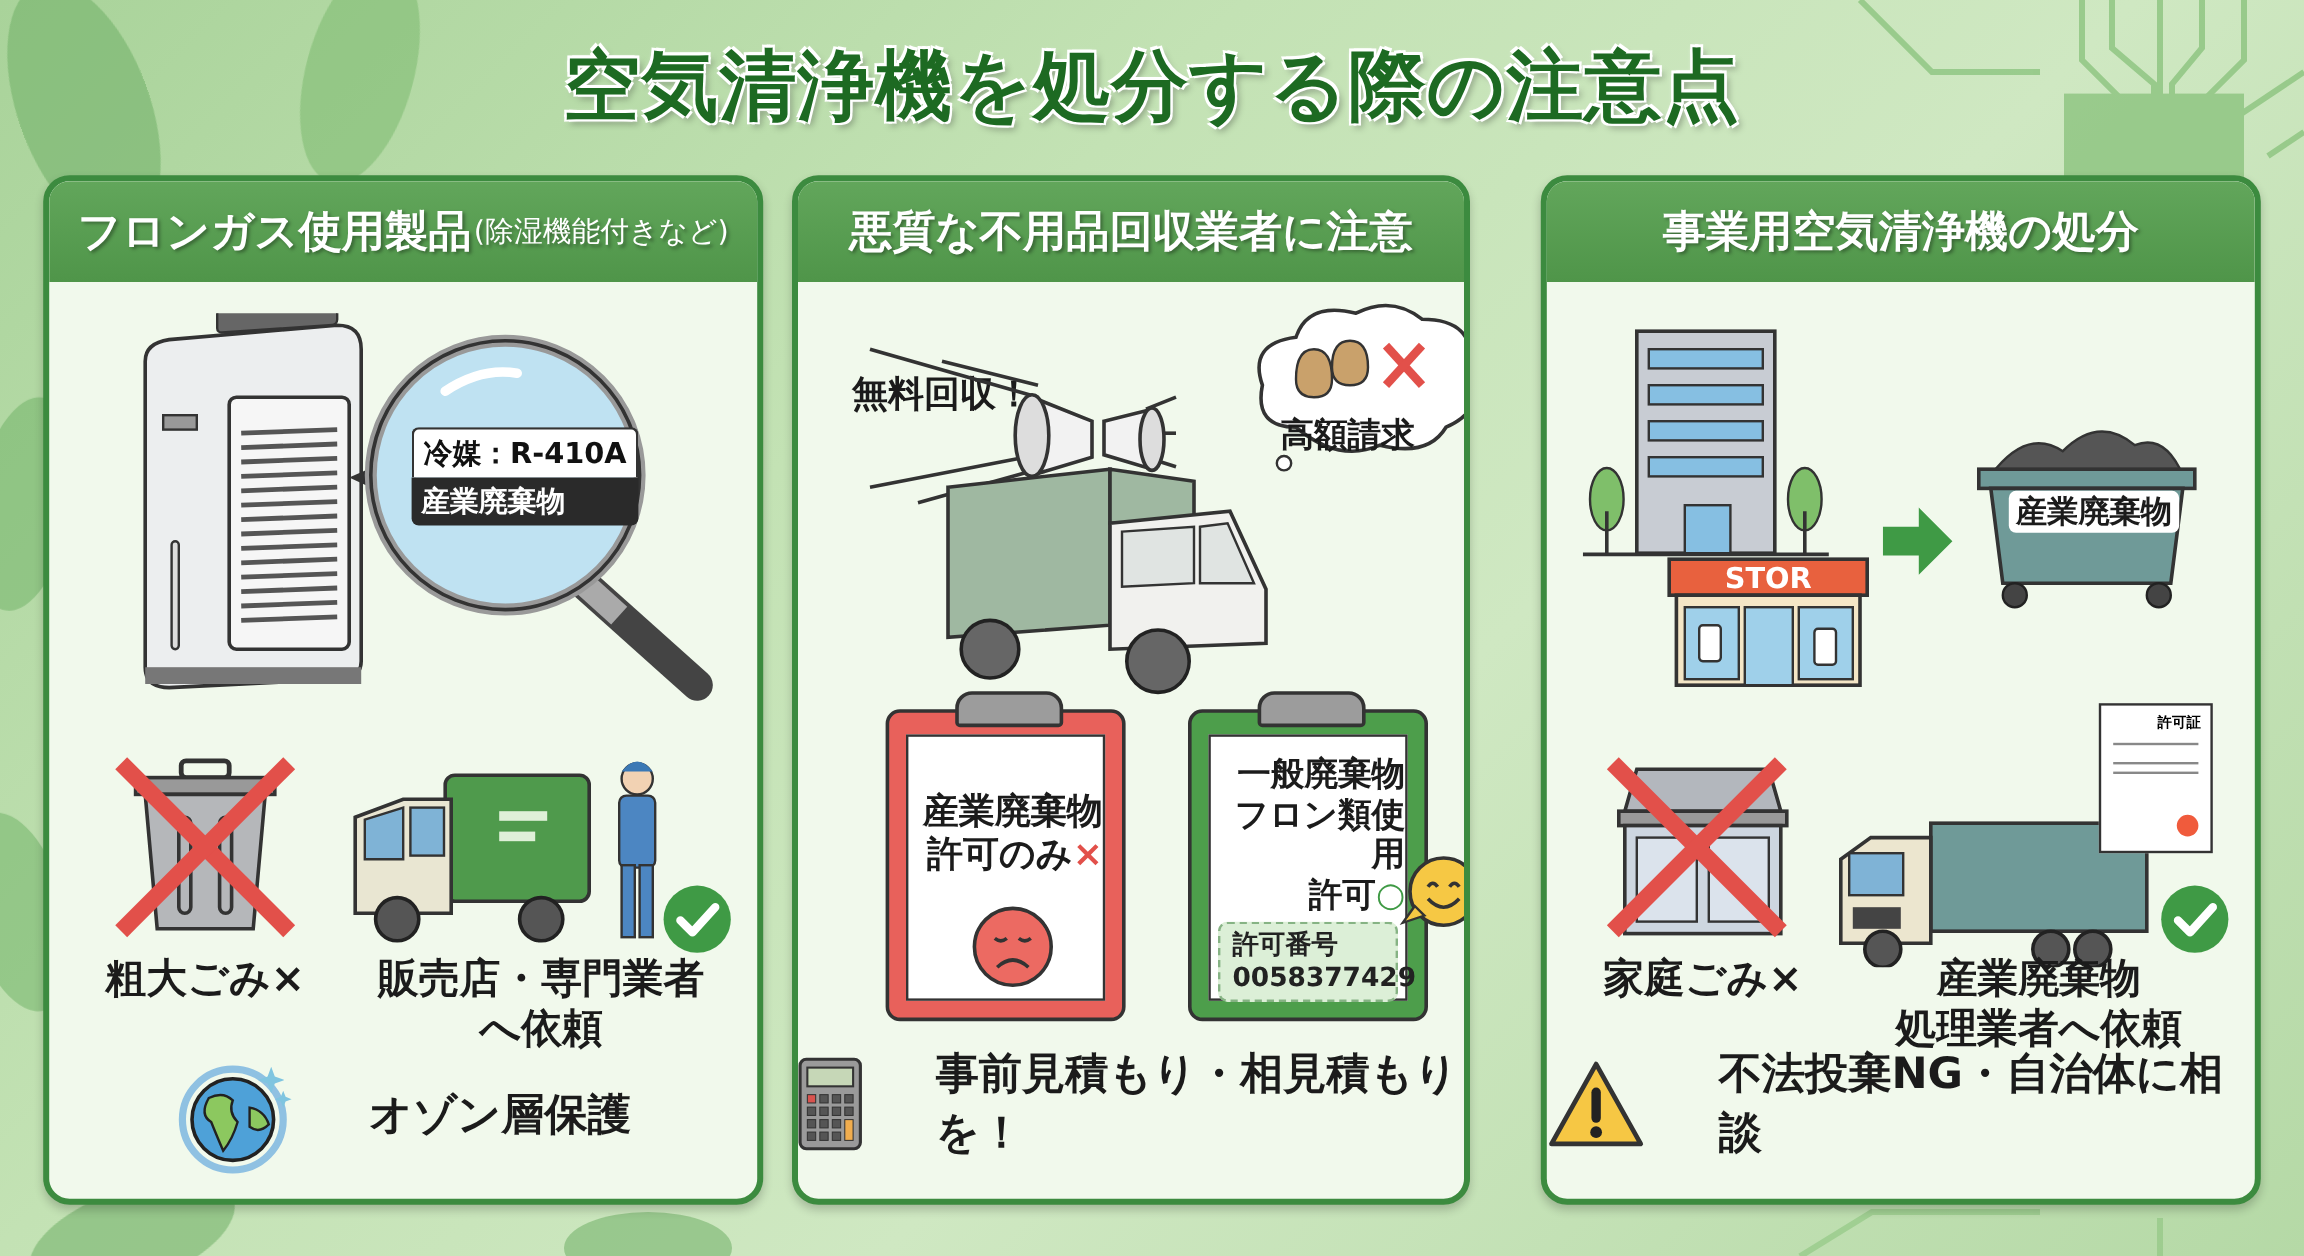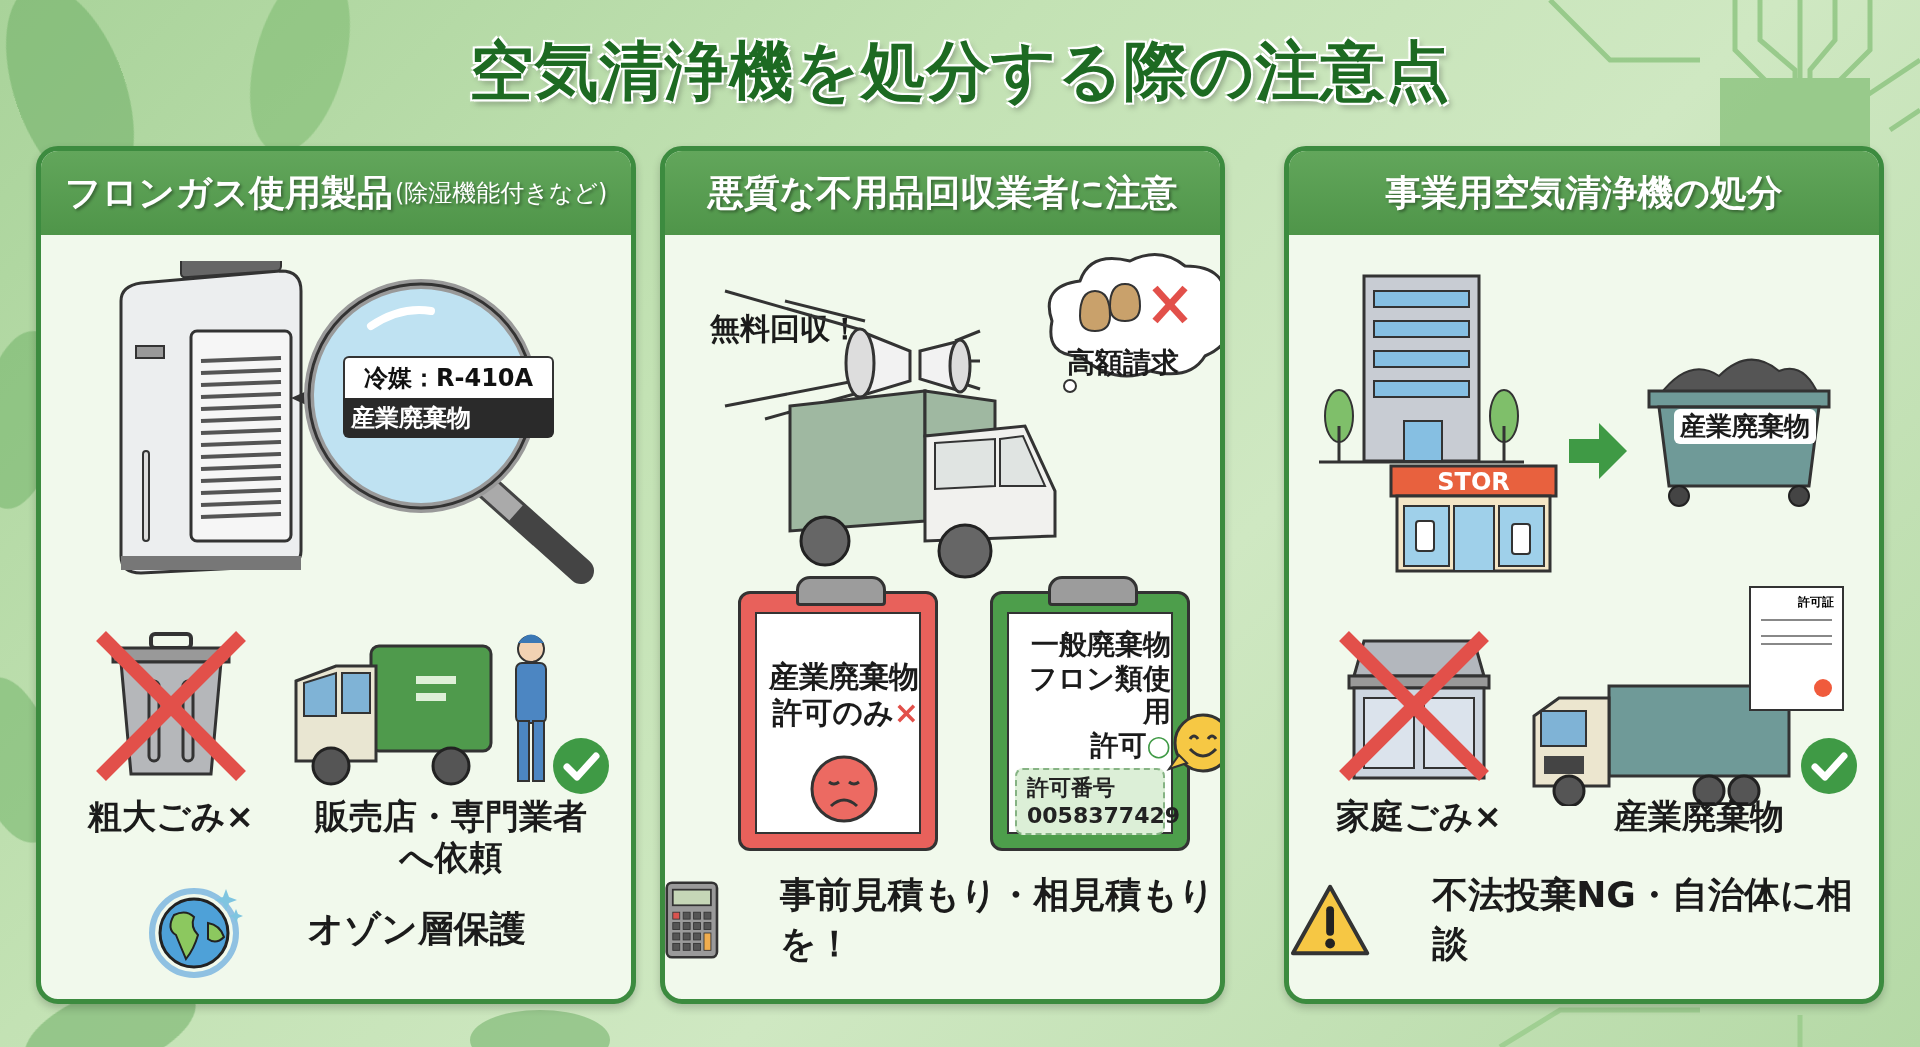--- a/index.html
+++ b/index.html
@@ -29,21 +29,21 @@
     color: #fff; font-size: 36px; font-weight: 700;
     text-shadow: 2px 2px 3px rgba(0,0,0,0.35);
   }
   .panel-head .sub { font-size: 24px; font-weight: 400; margin-left: 2px; }
   .abs { position: absolute; }
   .label { font-weight: 700; color: #1b1b1b; text-align: center; line-height: 1.2; }
   .bottom-row { position: absolute; left: 0; right: 0; bottom: 20px; display: flex; align-items: center; justify-content: center; gap: 18px; }
   .bottom-text { font-size: 36px; font-weight: 700; color: #1b1b1b; margin-left: 43px; }
   .clip-text { font-size: 30px; font-weight: 700; color: #1b1b1b; line-height: 1.2; text-align: right; }
   .permit-box { border: 2px dashed #86b384; background: #dcefd7; border-radius: 8px; padding: 4px 10px; font-size: 22px; font-weight: 700; color: #222; line-height: 1.25; }
-  .mag-label-top { background: #fff; color: #111; font-weight: 700; font-size: 24px; padding: 4px 19px; border: 2px solid #333; border-bottom: none; border-radius: 6px 6px 0 0; }
+  .mag-label-top { background: #fff; color: #111; font-weight: 700; font-size: 24px; padding: 4px 8px; border: 2px solid #333; border-bottom: none; border-radius: 6px 6px 0 0; }
   .mag-label-bot { background: #2a2a2a; color: #fff; font-weight: 700; font-size: 24px; padding: 4px 8px; border-radius: 0 0 6px 6px; }
 </style>
 </head>
 <body>
 
 <svg class="bg-deco" width="1920" height="1047" viewBox="0 0 1920 1047">
   <g opacity="0.55">
     <ellipse cx="70" cy="90" rx="55" ry="110" fill="#6fb066" transform="rotate(-20 70 90)"></ellipse>
     <ellipse cx="300" cy="60" rx="45" ry="95" fill="#7dbb70" transform="rotate(15 300 60)"></ellipse>
     <ellipse cx="20" cy="420" rx="40" ry="90" fill="#74b46b" transform="rotate(10 20 420)"></ellipse>
@@ -327,20 +327,21 @@
     <div style="margin:0 10px;border-top:2px solid #888;height:8px"></div>
     <div style="margin:0 10px;border-top:2px solid #888;height:8px"></div>
     <div style="position:absolute;right:10px;bottom:12px;width:18px;height:18px;border-radius:50%;background:#f05b3c"></div>
   </div>
   <svg class="abs" style="left:510px;top:585px" width="60" height="60" viewBox="0 0 60 60">
     <circle cx="30" cy="30" r="28" fill="#3f9a45"></circle>
     <path d="M16 31 L26 41 L45 20" stroke="#fff" stroke-width="7" fill="none" stroke-linecap="round" stroke-linejoin="round"></path>
   </svg>
   <div class="abs label" style="left:250px;top:645px;width:320px;font-size:34px">
     <div>産業廃棄物</div>
+    <div>処理業者へ依頼</div>
   </div>
 
   <div class="bottom-row" style="bottom:30px">
     <svg width="84" height="76" viewBox="0 0 84 76">
       <path d="M42 4 L80 72 L4 72 Z" fill="#f6c744" stroke="#333" stroke-width="4" stroke-linejoin="round"></path>
       <rect x="38" y="24" width="8" height="30" rx="4" fill="#222"></rect>
       <circle cx="42" cy="62" r="5" fill="#222"></circle>
     </svg>
     <span class="bottom-text">不法投棄NG・自治体に相談</span>
   </div>

